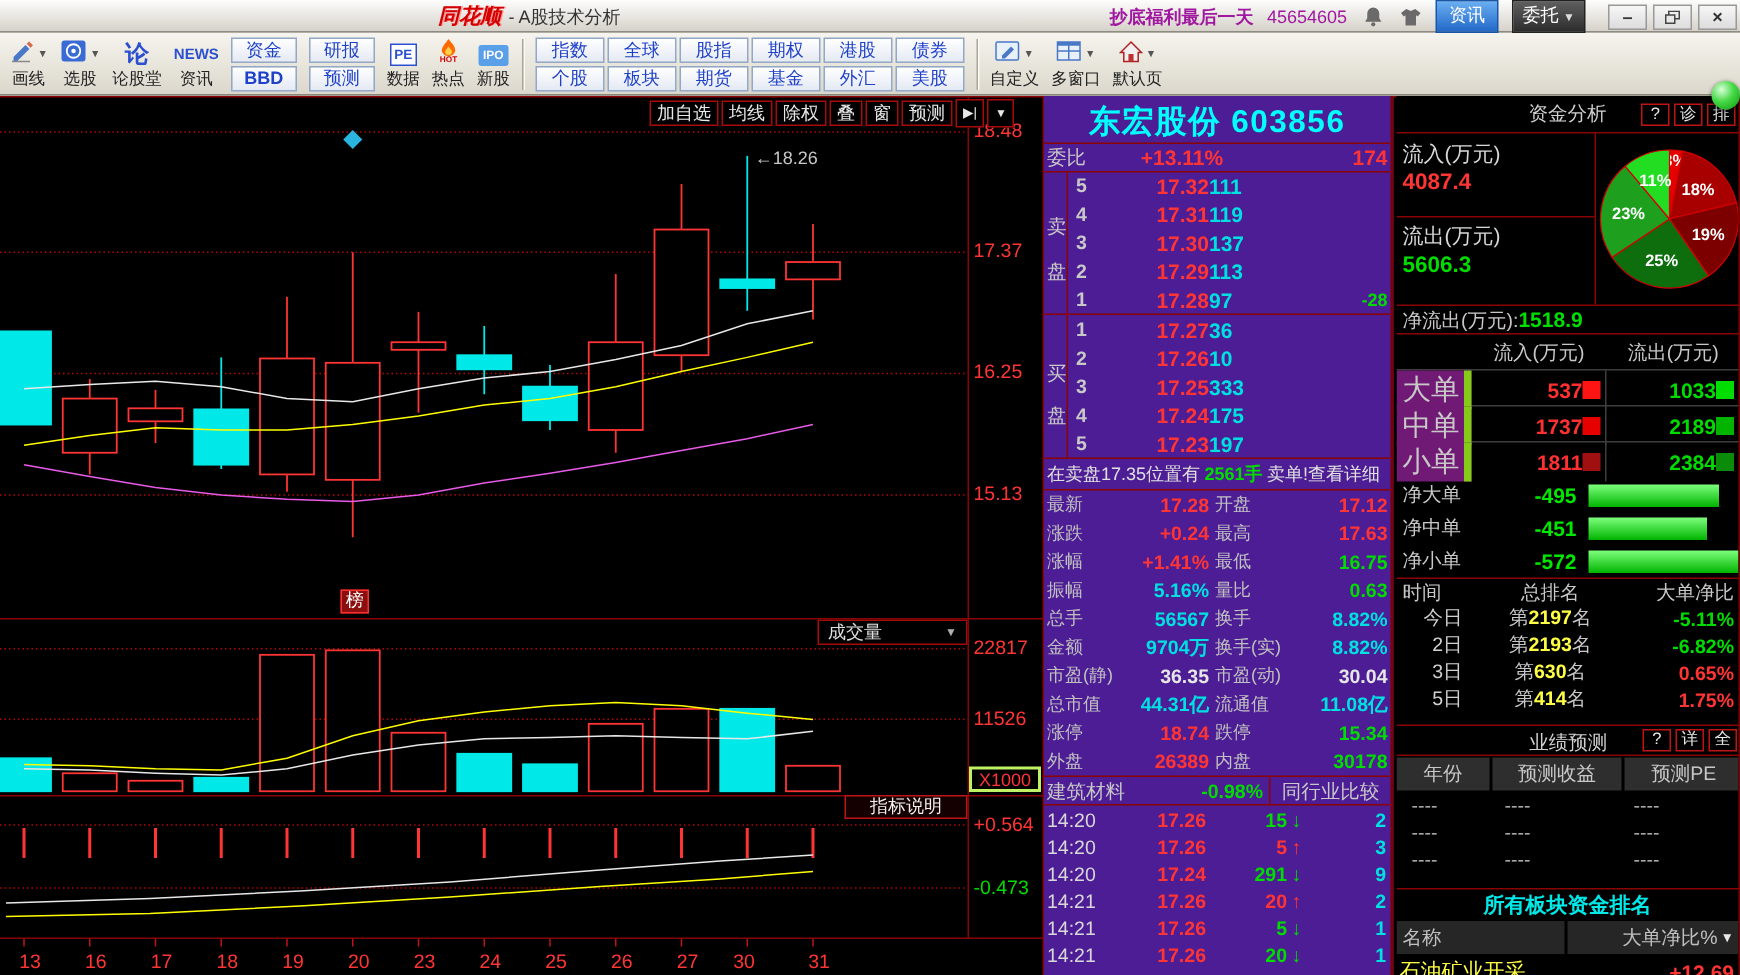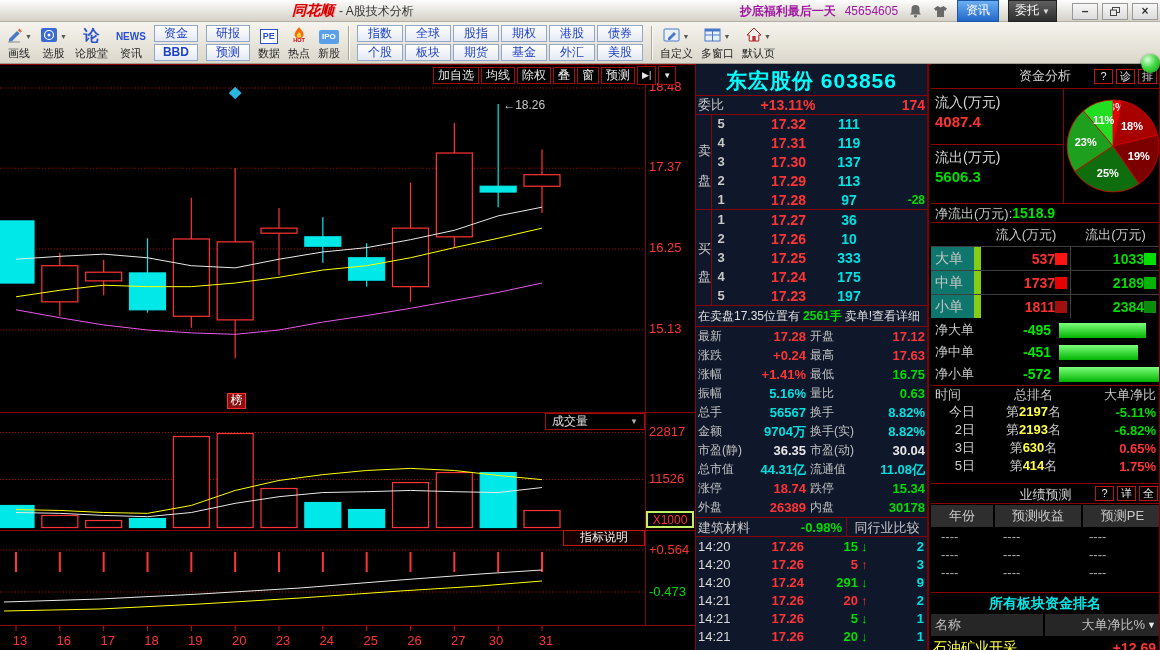--- a/index.html
+++ b/index.html
@@ -43,31 +43,31 @@
 .ctb-btn{border:1px solid #a80a0a;color:#e8e8e8;font-size:12px;line-height:13px;padding:1px 4px;background:#000;white-space:nowrap}
 .ylab{position:absolute;left:649px;color:#ff3434;font-size:13px;line-height:14px}
 .ylab.green{color:#00dc00}
 .x1000{position:absolute;left:646px;top:447px;width:48px;height:17px;border:2px solid #bef264;color:#ff3434;font-size:12px;text-align:center;line-height:14px}
 .volbox{position:absolute;left:545px;top:349px;width:100px;height:17px;border:1px solid #a80a0a;background:#000;color:#e0e0e0;font-size:12px;display:flex;justify-content:space-between;align-items:center;padding:0 6px;z-index:5}
 .volbox .dd{color:#b0b0b0;font-size:8px}
 .indbtn{position:absolute;left:563px;top:466px;width:82px;height:16px;border:1px solid #c01414;background:#140000;color:#f0f0f0;font-size:12px;text-align:center;line-height:13px;z-index:5}
 .rankbtn{position:absolute;left:227px;top:329px;width:19px;height:16px;background:#8c0e0e;border:1px solid #ff3030;color:#fff;font-size:12px;text-align:center;line-height:13px;z-index:5}
 .xlab{position:absolute;top:569px;color:#ff3434;font-size:13px;transform:translateX(-50%)}
 
-.mid-col{position:absolute;left:696px;top:0;width:233px;height:586px;border-right:2px solid #7e0000;background:#0f172a;overflow:hidden}
+.mid-col{position:absolute;left:696px;top:0;width:233px;height:586px;border-right:2px solid #7e0000;background:#4c1d95;overflow:hidden}
 .stock-title{position:absolute;top:3px;left:0;width:100%;text-align:center;color:#00ffff;font-size:21px;font-weight:bold;letter-spacing:1px;white-space:nowrap}
 .weibi-row{position:absolute;top:31px;left:0;width:231px;height:19px;display:grid;grid-template-columns:40px 104px 1fr;align-items:center}
 .lbl{color:#c8c8c8;font-size:13px;padding-left:2px}
 .red{color:#ff3434}.green{color:#00dc00}.cyan{color:#00e0e0}.white{color:#e6e6e6}
 .bold{font-weight:bold}
 .ob-block{position:absolute;left:0;width:231px}
 .ob-row{display:grid;grid-template-columns:16px 18px 76px 86px 1fr;height:19px;align-items:center}
 .ob-num{color:#c8c8c8;font-size:13px;font-weight:bold;text-align:center}
 .ob-p{font-size:14px;font-weight:bold;text-align:right;color:#ff3434}
-.ob-v{font-size:14px;font-weight:bold;text-align:center;color:#00e0e0}
+.ob-v{font-size:14px;font-weight:bold;text-align:left;color:#00e0e0}
 .ob-x{font-size:12px;font-weight:bold;text-align:right;color:#00dc00;padding-right:2px}
 .side-lab{position:absolute;left:2px;color:#c8c8c8;font-size:13px}
 .alert-row{position:absolute;top:243px;left:0;width:231px;height:19px;display:flex;align-items:center;font-size:12px;white-space:nowrap;padding-left:2px}
 .alert-row .w{color:#e0e0e0}.alert-row .g{color:#00dc00;margin:0 3px}
 .qgrid{position:absolute;top:263px;left:0;width:231px}
 .q-row{display:grid;grid-template-columns:60px 52px 66px 1fr;height:19px;align-items:center}
 .q-l{color:#c0c0c0;font-size:12px;padding-left:2px;white-space:nowrap}
 .q-v{font-size:13px;font-weight:bold;text-align:right;padding-right:2px;white-space:nowrap}
 .sector-row{position:absolute;top:454px;left:0;width:231px;height:19px;display:flex;align-items:center}
 .sec-name{width:88px;color:#c8c8c8;font-size:13px;padding-left:2px}
@@ -88,21 +88,21 @@
 .rc-b{width:19px;height:15px;border:1px solid #c01414;background:#000;color:#e8e8e8;font-size:11px;text-align:center;line-height:13px}
 .fl-lab{position:absolute;left:4px;color:#d8d8d8;font-size:14px}
 .fl-val{position:absolute;left:4px;font-size:15px;font-weight:bold}
 .netflow{position:absolute;top:141px;left:4px;font-size:13px;color:#c8c8c8;white-space:nowrap}
 .netflow b{color:#00e000;font-size:14px}
 #pie{position:absolute;left:132px;top:25px}
 .ftable{position:absolute;top:159px;left:0;width:229px}
 .ft-head{display:grid;grid-template-columns:50px 90px 89px;height:23px;align-items:center}
 .ft-h{color:#c8c8c8;font-size:13px;text-align:center}
 .ft-row{display:grid;grid-template-columns:50px 90px 89px;height:24px;align-items:center;border-top:1px solid #3e3e3e}
-.ft-l{color:#c8c8c8;font-size:14px;padding-left:4px;height:100%;display:flex;align-items:center;border-right:7px solid #84cc16;background:#0f766e}
+.ft-l{color:#c8c8c8;font-size:19px;padding-left:4px;height:100%;display:flex;align-items:center;border-right:5px solid #84cc16;background:#701a75}
 .ft-c{display:flex;align-items:center;justify-content:flex-end;gap:0;padding-right:3px;border-right:1px solid #3e3e3e;height:100%}
 .ft-num{font-size:14px;font-weight:bold}
 .sq{width:12px;height:12px}
 .nrows{position:absolute;top:255px;left:0;width:229px}
 .n-row{display:flex;align-items:center;height:22px}
 .n-l{width:58px;color:#c8c8c8;font-size:13px;padding-left:4px}
 .n-v{width:62px;text-align:right;color:#00e800;font-size:14px;font-weight:bold}
 .n-bar{height:15px;background:linear-gradient(#7dff7d,#00b400);margin-left:8px}
 .rtable{position:absolute;top:322px;left:0;width:229px}
 .r-head{display:grid;grid-template-columns:50px 105px 1fr;height:17px;align-items:center;color:#c8c8c8;font-size:13px}

